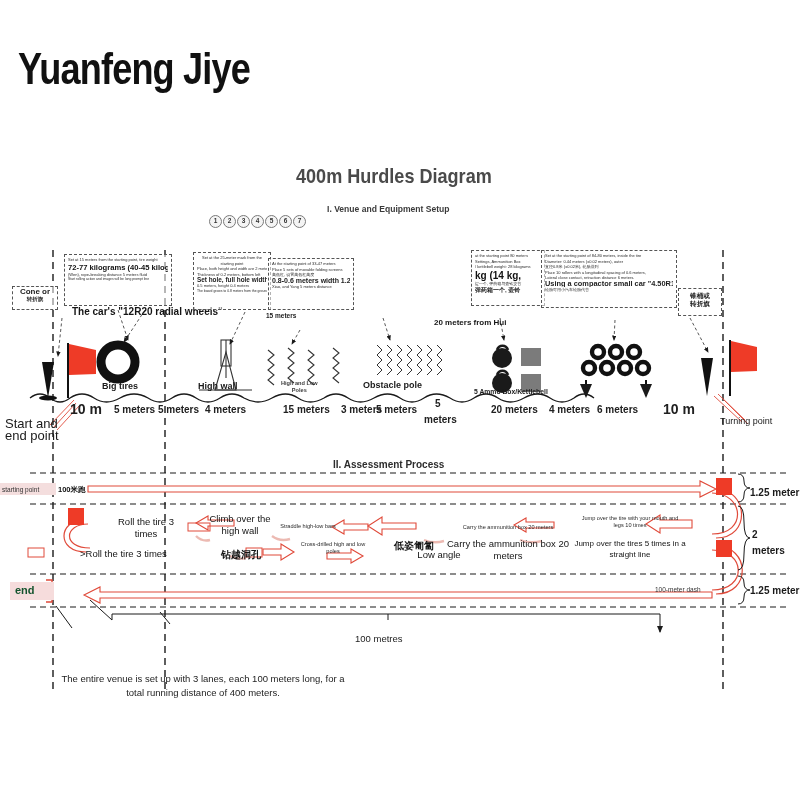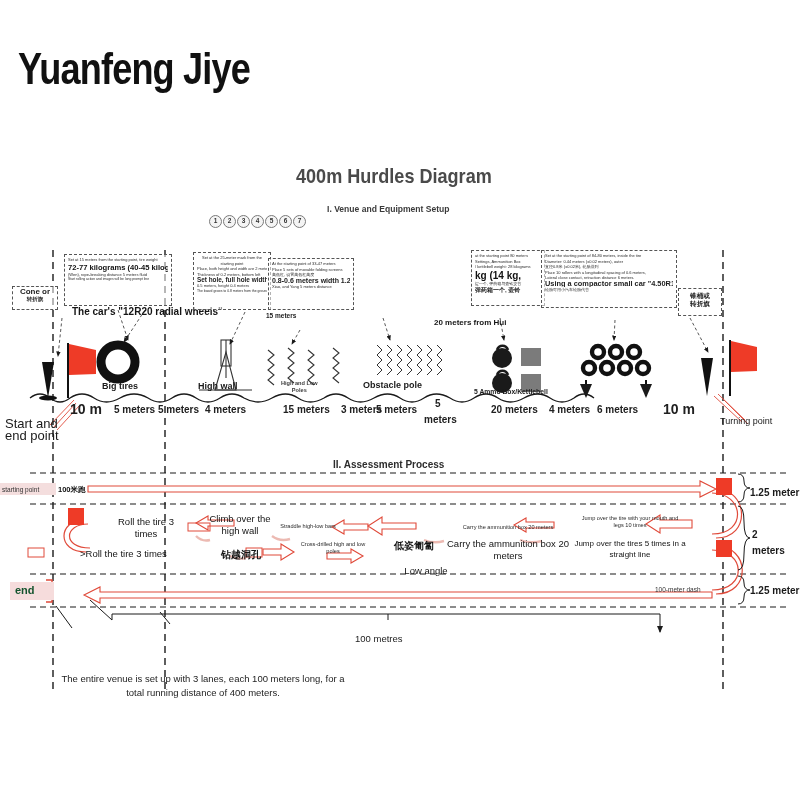--- a/index.html
+++ b/index.html
@@ -388,21 +388,21 @@
 
   <div class="abs proc" style="left:196px;top:513px;width:88px;white-space:pre;">Climb over the
 high wall</div>
   <div class="abs proc cn" style="left:211px;top:549px;width:60px;">钻越洞孔</div>
 
   <div class="abs proc tiny" style="left:262px;top:523px;width:92px;">Straddle high-low bars</div>
   <div class="abs proc tiny" style="left:285px;top:541px;width:96px;white-space:pre;">Cross-drilled high and low
 poles</div>
 
   <div class="abs proc cn" style="left:383px;top:540px;width:62px;">低姿匍匐</div>
-  <div class="abs proc" style="left:392px;top:549px;width:68px;margin-top:16px;">Low angle</div>
+  <div class="abs proc" style="left:405px;top:549px;width:68px;">Low angle</div>
 
   <div class="abs proc tiny" style="left:452px;top:524px;width:112px;">Carry the ammunition box 20 meters</div>
   <div class="abs proc" style="left:444px;top:538px;width:128px;white-space:pre;">Carry the ammunition box 20
 meters</div>
 
   <div class="abs proc tiny" style="left:566px;top:515px;width:128px;white-space:pre;">Jump over the tire with your mouth and
 legs 10 times</div>
   <div class="abs proc" style="left:562px;top:538px;width:136px;white-space:pre;font-size:8px;line-height:11px;">Jump over the tires 5 times in a
 straight line</div>
 

